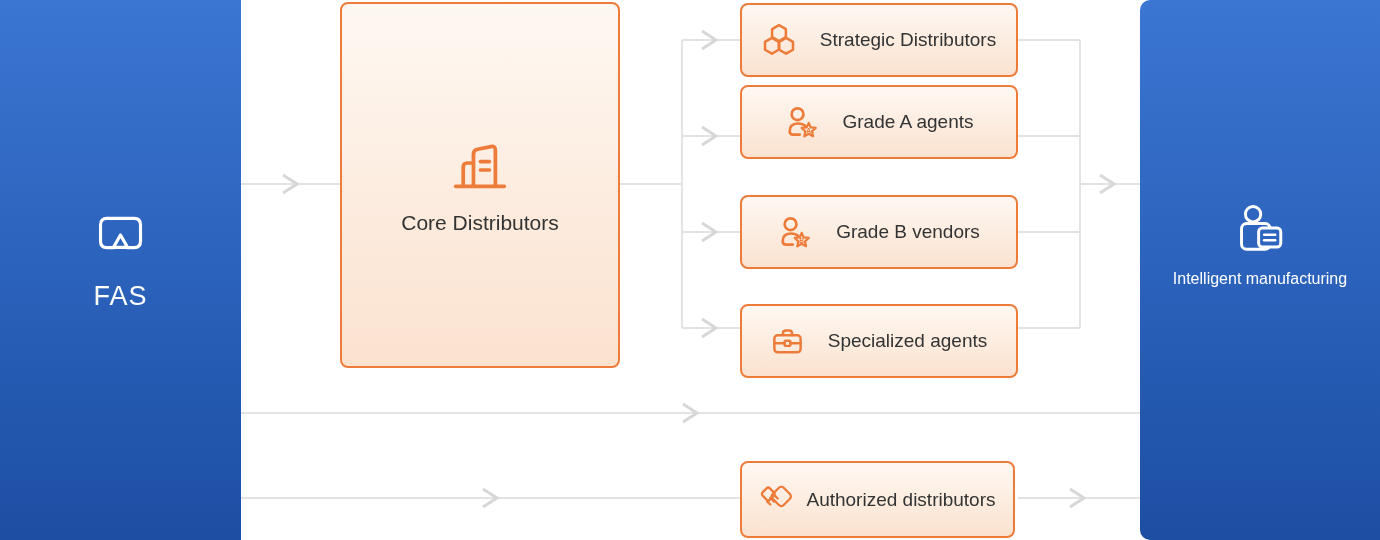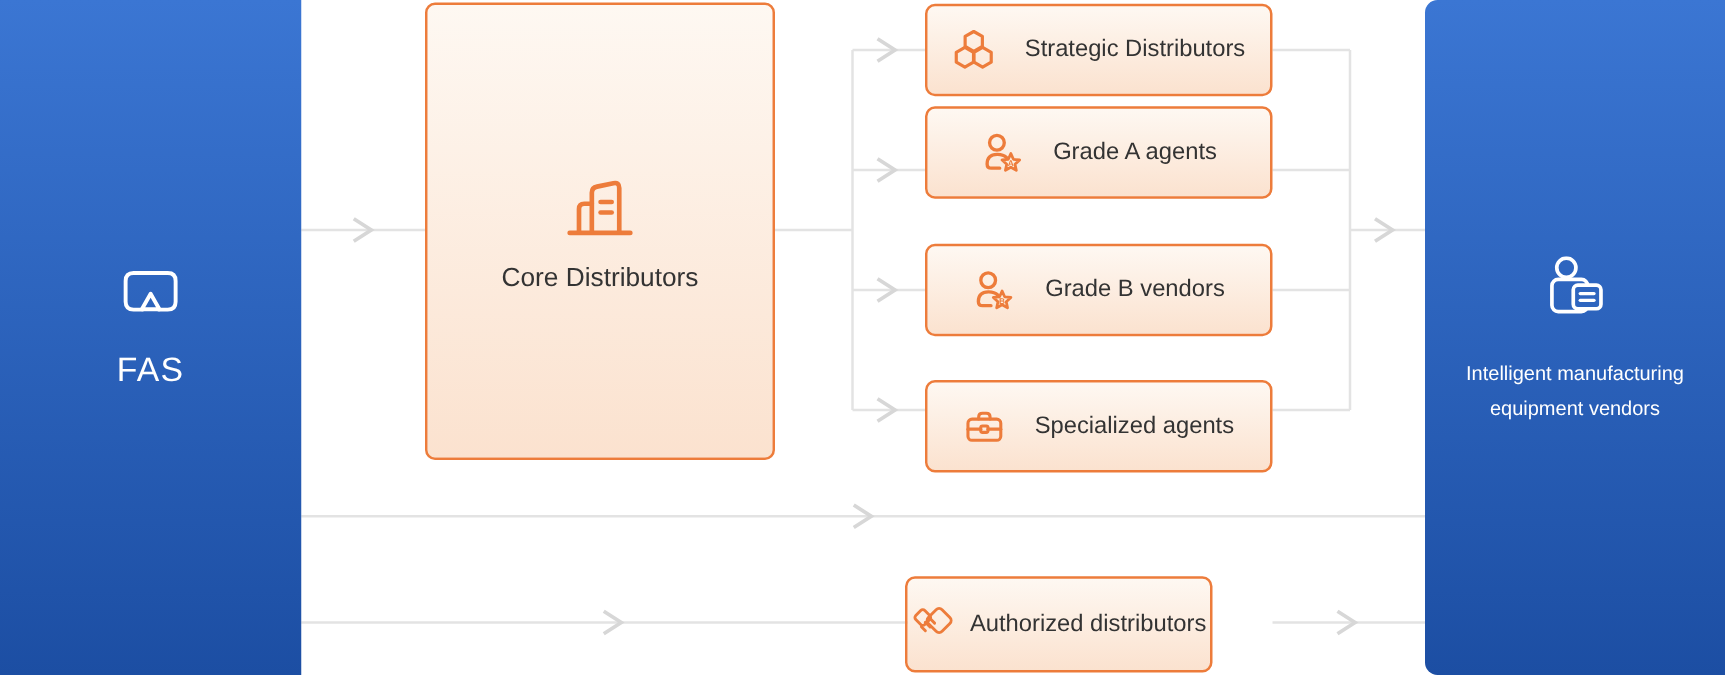--- a/index.html
+++ b/index.html
@@ -11,32 +11,32 @@
   svg{display:block;}
   .connectors{position:absolute;left:0;top:0;z-index:1;}
   .panel{
     position:absolute;top:0;height:540px;z-index:2;
     background:linear-gradient(180deg,#3B76D3 0%,#1C4EA3 100%);
     color:#fff;display:flex;flex-direction:column;align-items:center;
   }
   .panel-left{left:0;width:241px;}
   .panel-right{left:1140px;width:240px;border-radius:10px 0 0 10px;}
   .fas-label{margin-top:26px;font-size:27px;letter-spacing:1px;color:#fff;}
-  .right-text{margin-top:33px;font-size:16px;line-height:28px;text-align:center;color:#fff;}
+  .right-text{margin-top:12px;font-size:16px;line-height:28px;text-align:center;color:#fff;}
   .obox{
     position:absolute;z-index:2;box-sizing:border-box;
     border:2px solid #ED7C3B;border-radius:8px;
     background:linear-gradient(180deg,#FEF8F2 0%,#FBE2CF 100%);
     display:flex;align-items:center;justify-content:center;color:#333;
   }
   .core-box{left:340px;top:2px;width:280px;height:366px;flex-direction:column;}
   .core-label{margin-top:20px;font-size:21px;color:#333;}
   .chan-box{left:740px;width:278px;height:74px;gap:24px;}
   .chan-label{font-size:19px;color:#333;}
-  .auth-box{left:724px;top:461px;width:246px;height:77px;gap:13px;}
+  .auth-box{left:740px;top:461px;width:275px;height:77px;gap:13px;}
   .icon{flex:0 0 auto;}
 </style>
 </head>
 <body>
 
 <div class="stage">
 
   <svg class="connectors" width="1380" height="540" viewBox="0 0 1380 540">
     <g stroke="#E3E3E3" stroke-width="2" fill="none">
       <path d="M241,184 H340"></path>
@@ -142,17 +142,16 @@
   <aside class="panel panel-right">
     <svg class="icon" width="50" height="48" viewBox="0 0 54 52" style="margin-top:205px">
       <rect x="7" y="20" width="31" height="28" rx="5.5" stroke="#fff" stroke-width="3.2" fill="none"></rect>
       <circle cx="19.5" cy="10" r="8.3" fill="#2E65BF" stroke="#fff" stroke-width="3.2"></circle>
       <rect x="25.5" y="25" width="24" height="20.5" rx="4" fill="#2E65BF" stroke="#fff" stroke-width="3.2"></rect>
       <path d="M31.5,32.3 H43.5" stroke="#fff" stroke-width="2.8" stroke-linecap="round"></path>
       <path d="M31.5,38.2 H43.5" stroke="#fff" stroke-width="2.8" stroke-linecap="round"></path>
     </svg>
     <div class="right-text">
       <div>Intelligent manufacturing</div>
-      <div>equipment vendors</div>
     </div>
   </aside>
 
 </div>
 
 </body></html>

